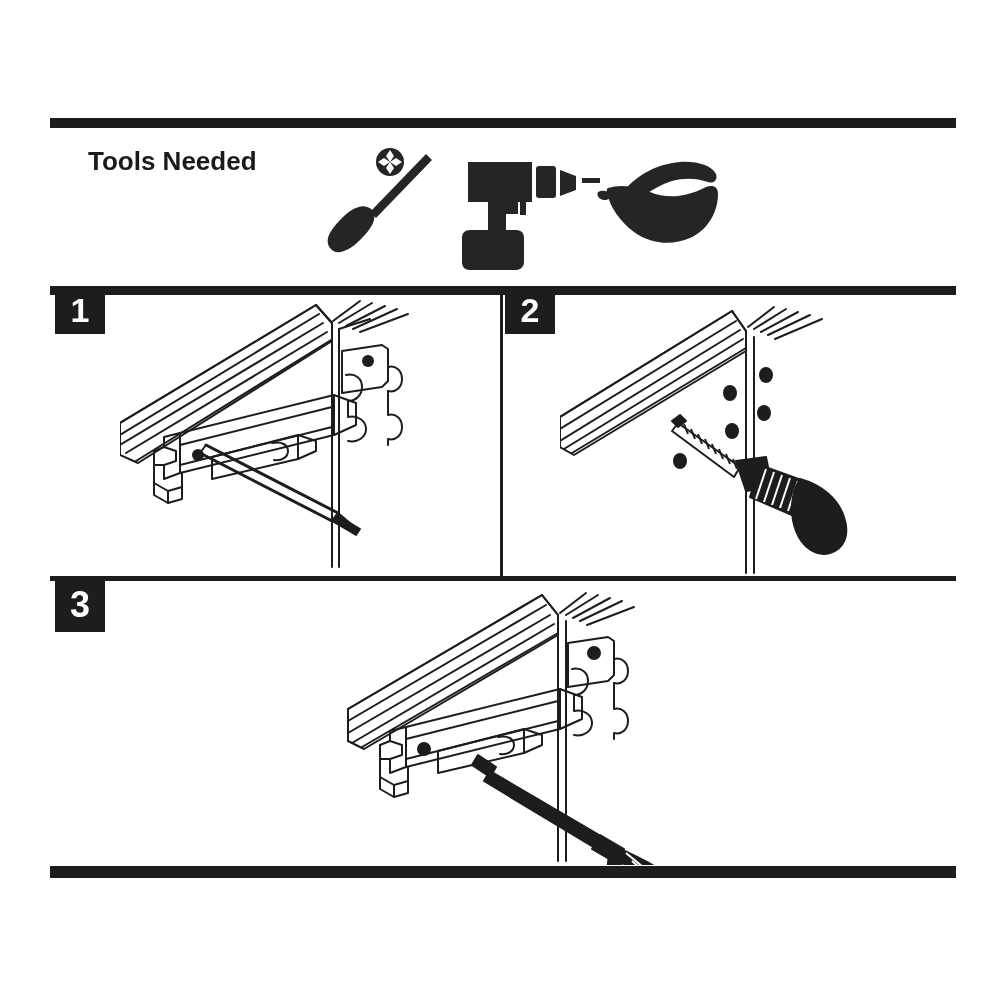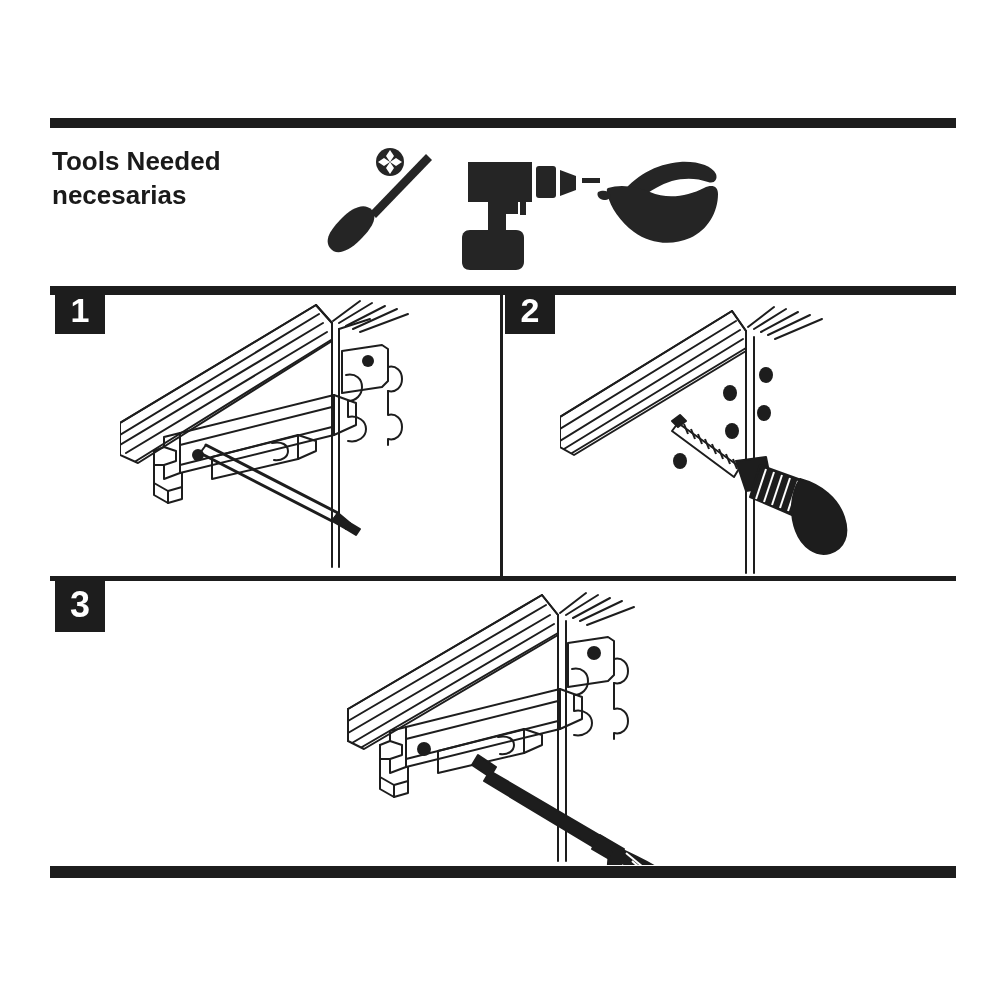--- a/index.html
+++ b/index.html
@@ -29,21 +29,21 @@
   .badge-1{left:55px;top:286px;width:50px;height:48px;font-size:34px;}
   .badge-2{left:505px;top:286px;width:50px;height:48px;font-size:34px;}
   .badge-3{left:55px;top:578px;width:50px;height:54px;font-size:36px;}
 
   
   .tools-title{
     position:absolute;left:52px;top:144px;width:300px;
     color:#1a1a1a;font-size:26px;line-height:1.32;font-weight:bold;
     font-family:"Liberation Sans", sans-serif;
   }
-  .tools-title div{white-space:nowrap;}
+  .tools-title div{white-space:nowrap;margin-left:36px;}
   .tools-icons{position:absolute;left:320px;top:140px;width:400px;height:130px;}
 
   
   .panel{position:absolute;}
   .panel-1{left:120px;top:295px;width:380px;height:281px;}
   .panel-2{left:560px;top:295px;width:396px;height:281px;}
   .panel-3{left:300px;top:585px;width:470px;height:280px;}
   .panel svg{display:block;width:100%;height:100%;}
 </style>
 </head>
@@ -52,21 +52,20 @@
 <div class="sheet">
 
   <div class="rule rule-top"></div>
   <div class="rule rule-row1"></div>
   <div class="rule rule-row2"></div>
   <div class="rule rule-bottom"></div>
   <div class="divider-v"></div>
 
   <div class="tools-title">
     <div>Tools Needed</div>
-    <div>necesarias</div>
   </div>
 
   <div class="tools-icons">
     <svg viewBox="0 0 400 130" xmlns="http://www.w3.org/2000/svg">
       <g fill="#252525">
 
         <g>
           <circle cx="70" cy="22" r="14"></circle>
           <path d="M70 10 L74 16 L70 22 L66 16 Z" fill="#fff"></path>
           <path d="M70 34 L66 28 L70 22 L74 28 Z" fill="#fff"></path>

